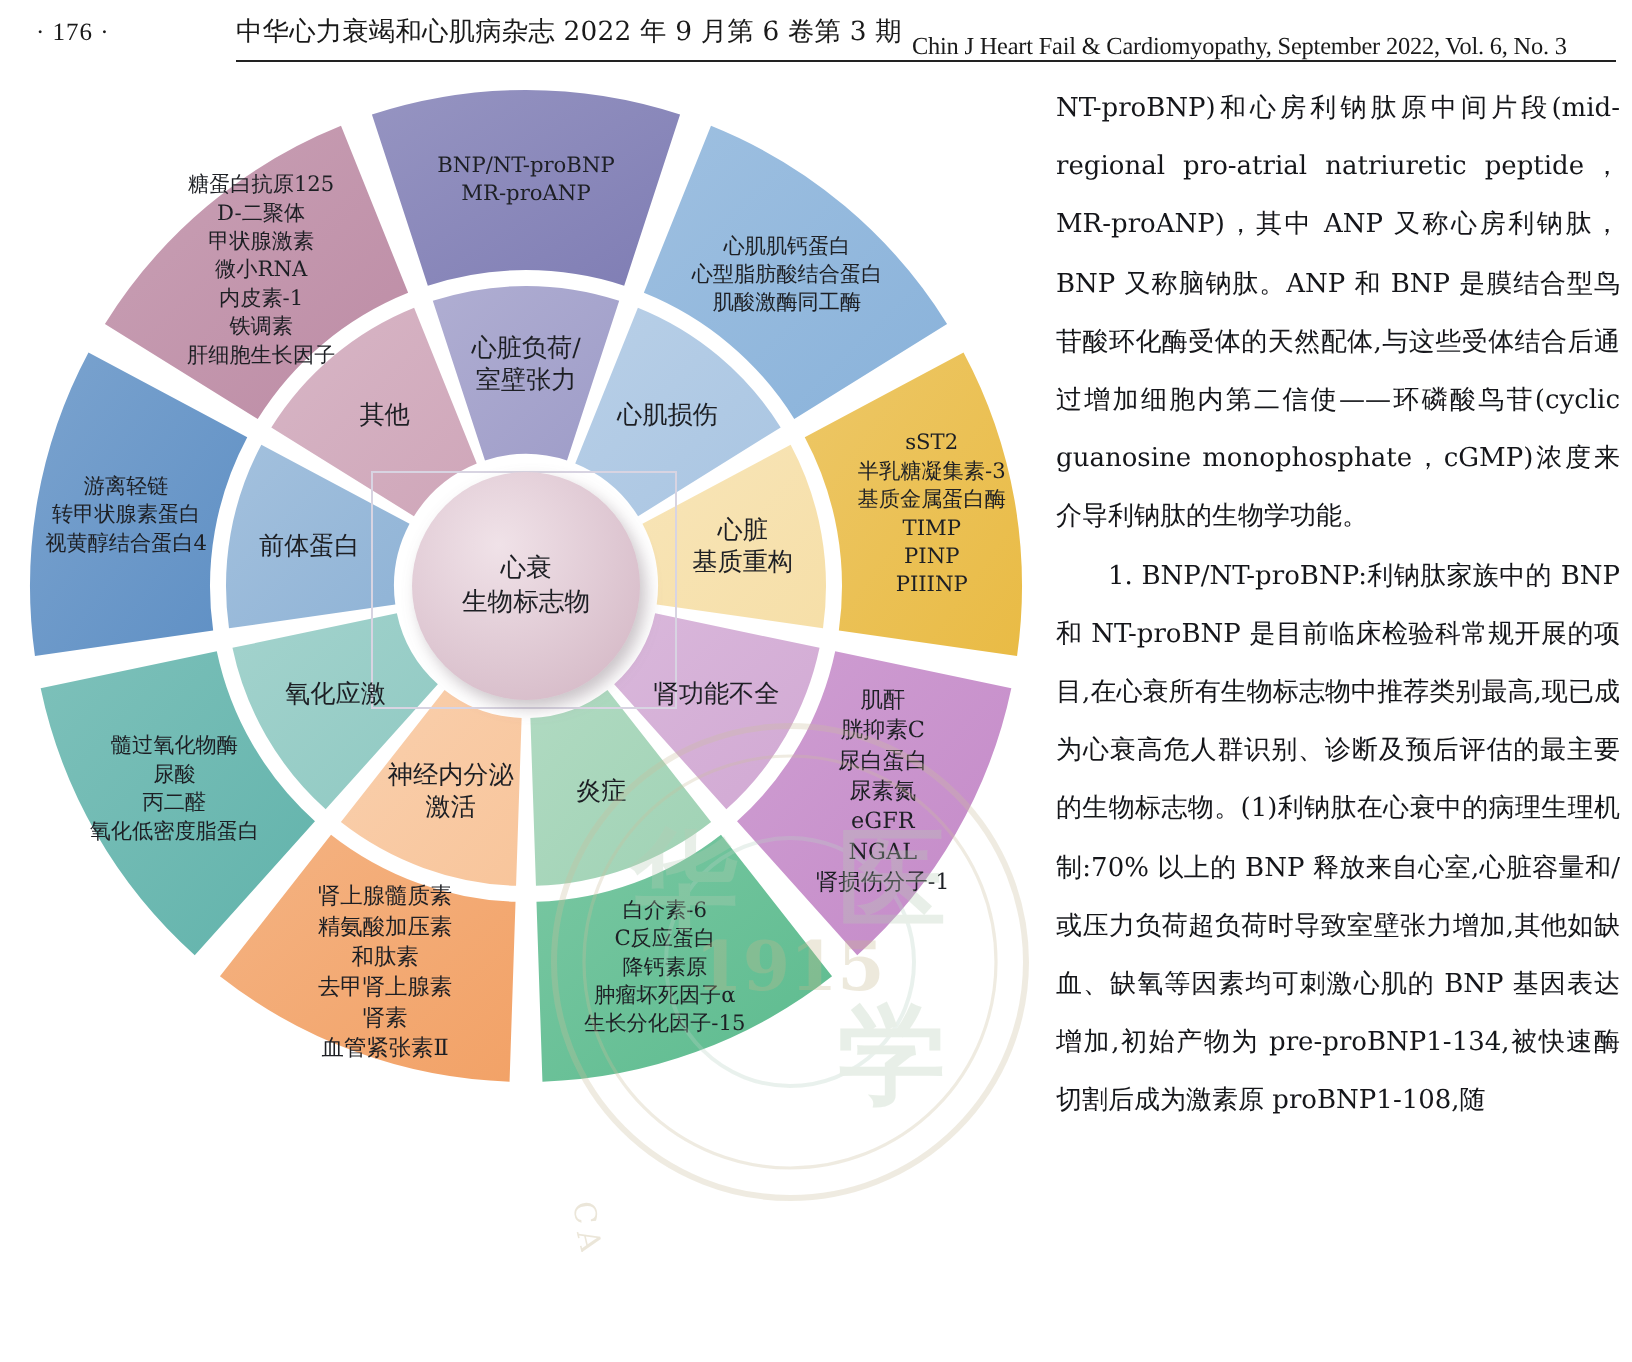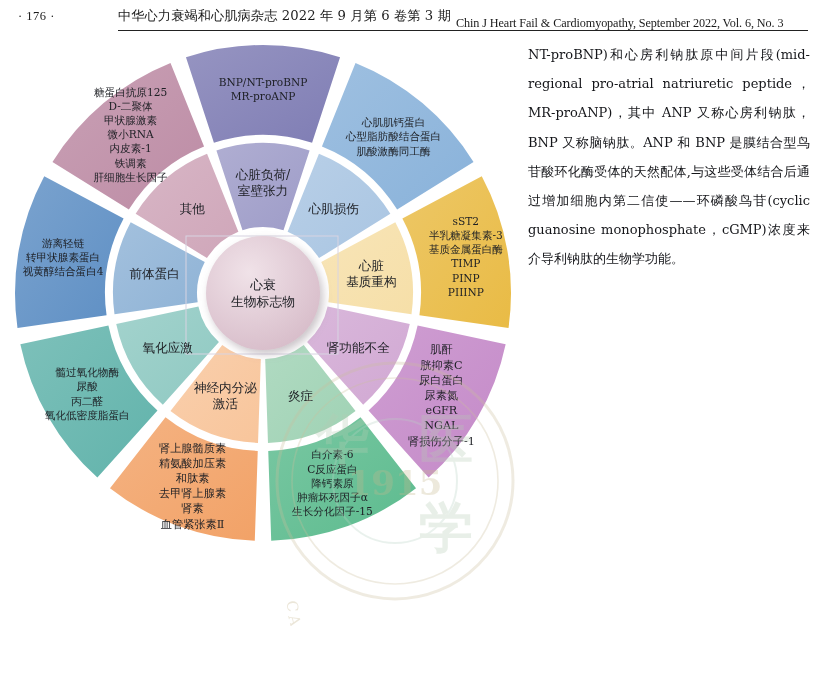--- a/index.html
+++ b/index.html
@@ -246,13 +246,14 @@
     <text x="92" y="108" style="font-size:54px;fill:#b6cdb4;font-weight:bold;">华</text>
     <text x="196" y="108" style="font-size:54px;fill:#b6cdb4;font-weight:bold;">医</text>
     <text x="196" y="196" style="font-size:54px;fill:#b6cdb4;font-weight:bold;">学</text>
   </svg>
 
 
 </div>
 
 <div class="textcol">
   <p>NT-proBNP)和心房利钠肽原中间片段(mid-regional pro-atrial natriuretic peptide，MR-proANP)，其中 ANP 又称心房利钠肽，BNP 又称脑钠肽。ANP 和 BNP 是膜结合型鸟苷酸环化酶受体的天然配体,与这些受体结合后通过增加细胞内第二信使——环磷酸鸟苷(cyclic guanosine monophosphate，cGMP)浓度来介导利钠肽的生物学功能。</p>
+  <p class="indent">1. BNP/NT-proBNP:利钠肽家族中的 BNP 和 NT-proBNP 是目前临床检验科常规开展的项目,在心衰所有生物标志物中推荐类别最高,现已成为心衰高危人群识别、诊断及预后评估的最主要的生物标志物。(1)利钠肽在心衰中的病理生理机制:70% 以上的 BNP 释放来自心室,心脏容量和/或压力负荷超负荷时导致室壁张力增加,其他如缺血、缺氧等因素均可刺激心肌的 BNP 基因表达增加,初始产物为 pre-proBNP1-134,被快速酶切割后成为激素原 proBNP1-108,随</p>
 </div>
 
 </body></html>

